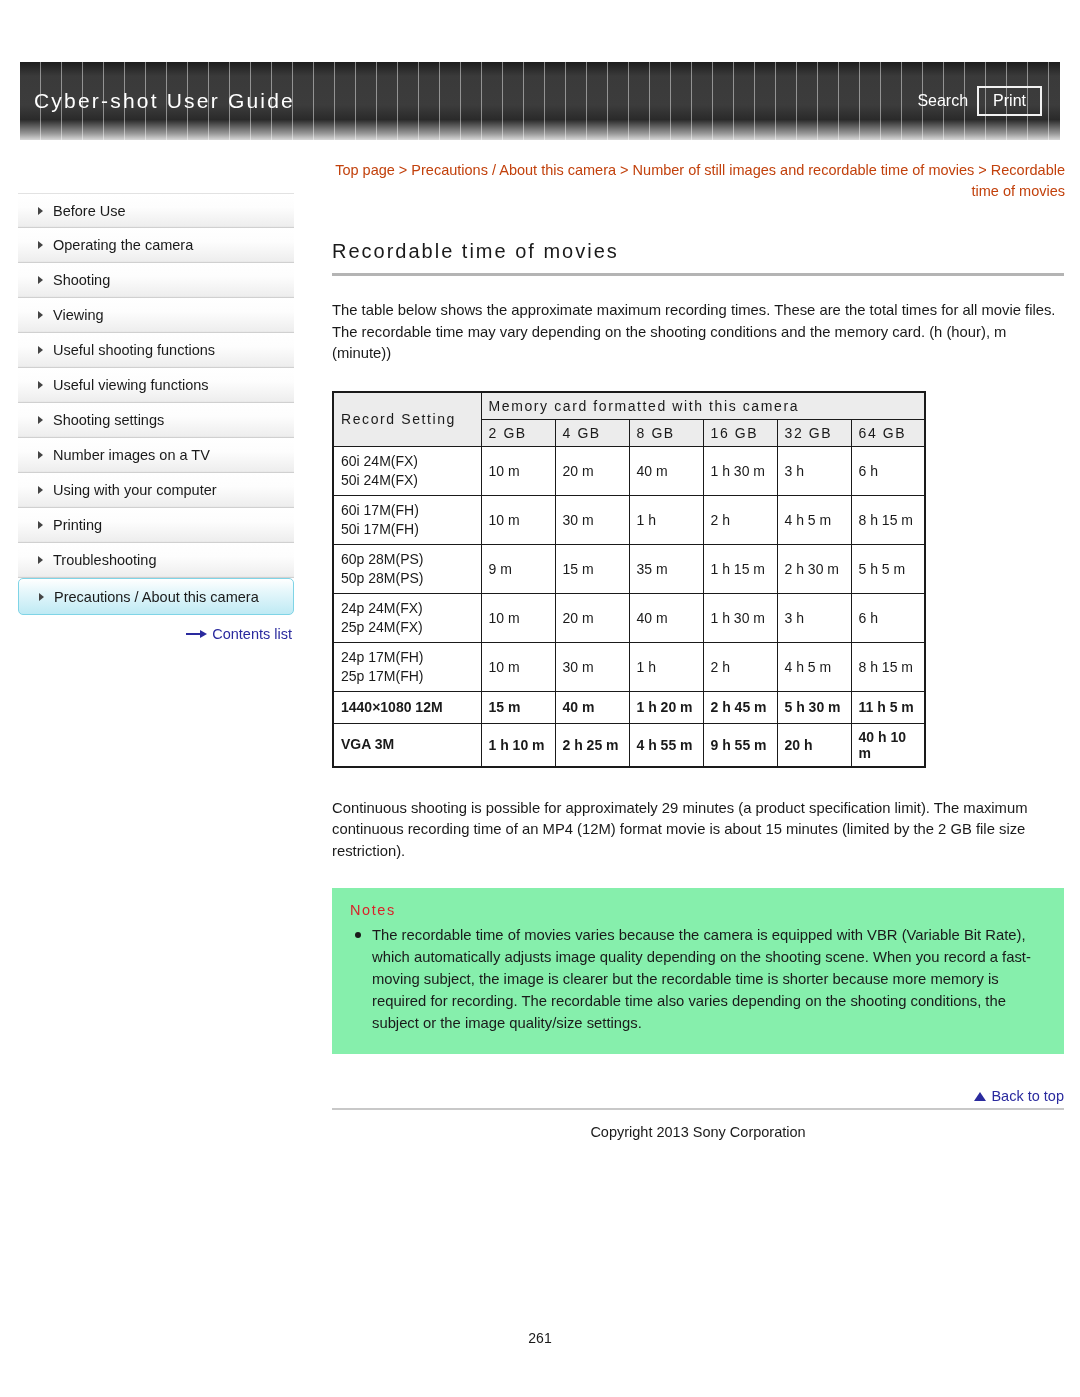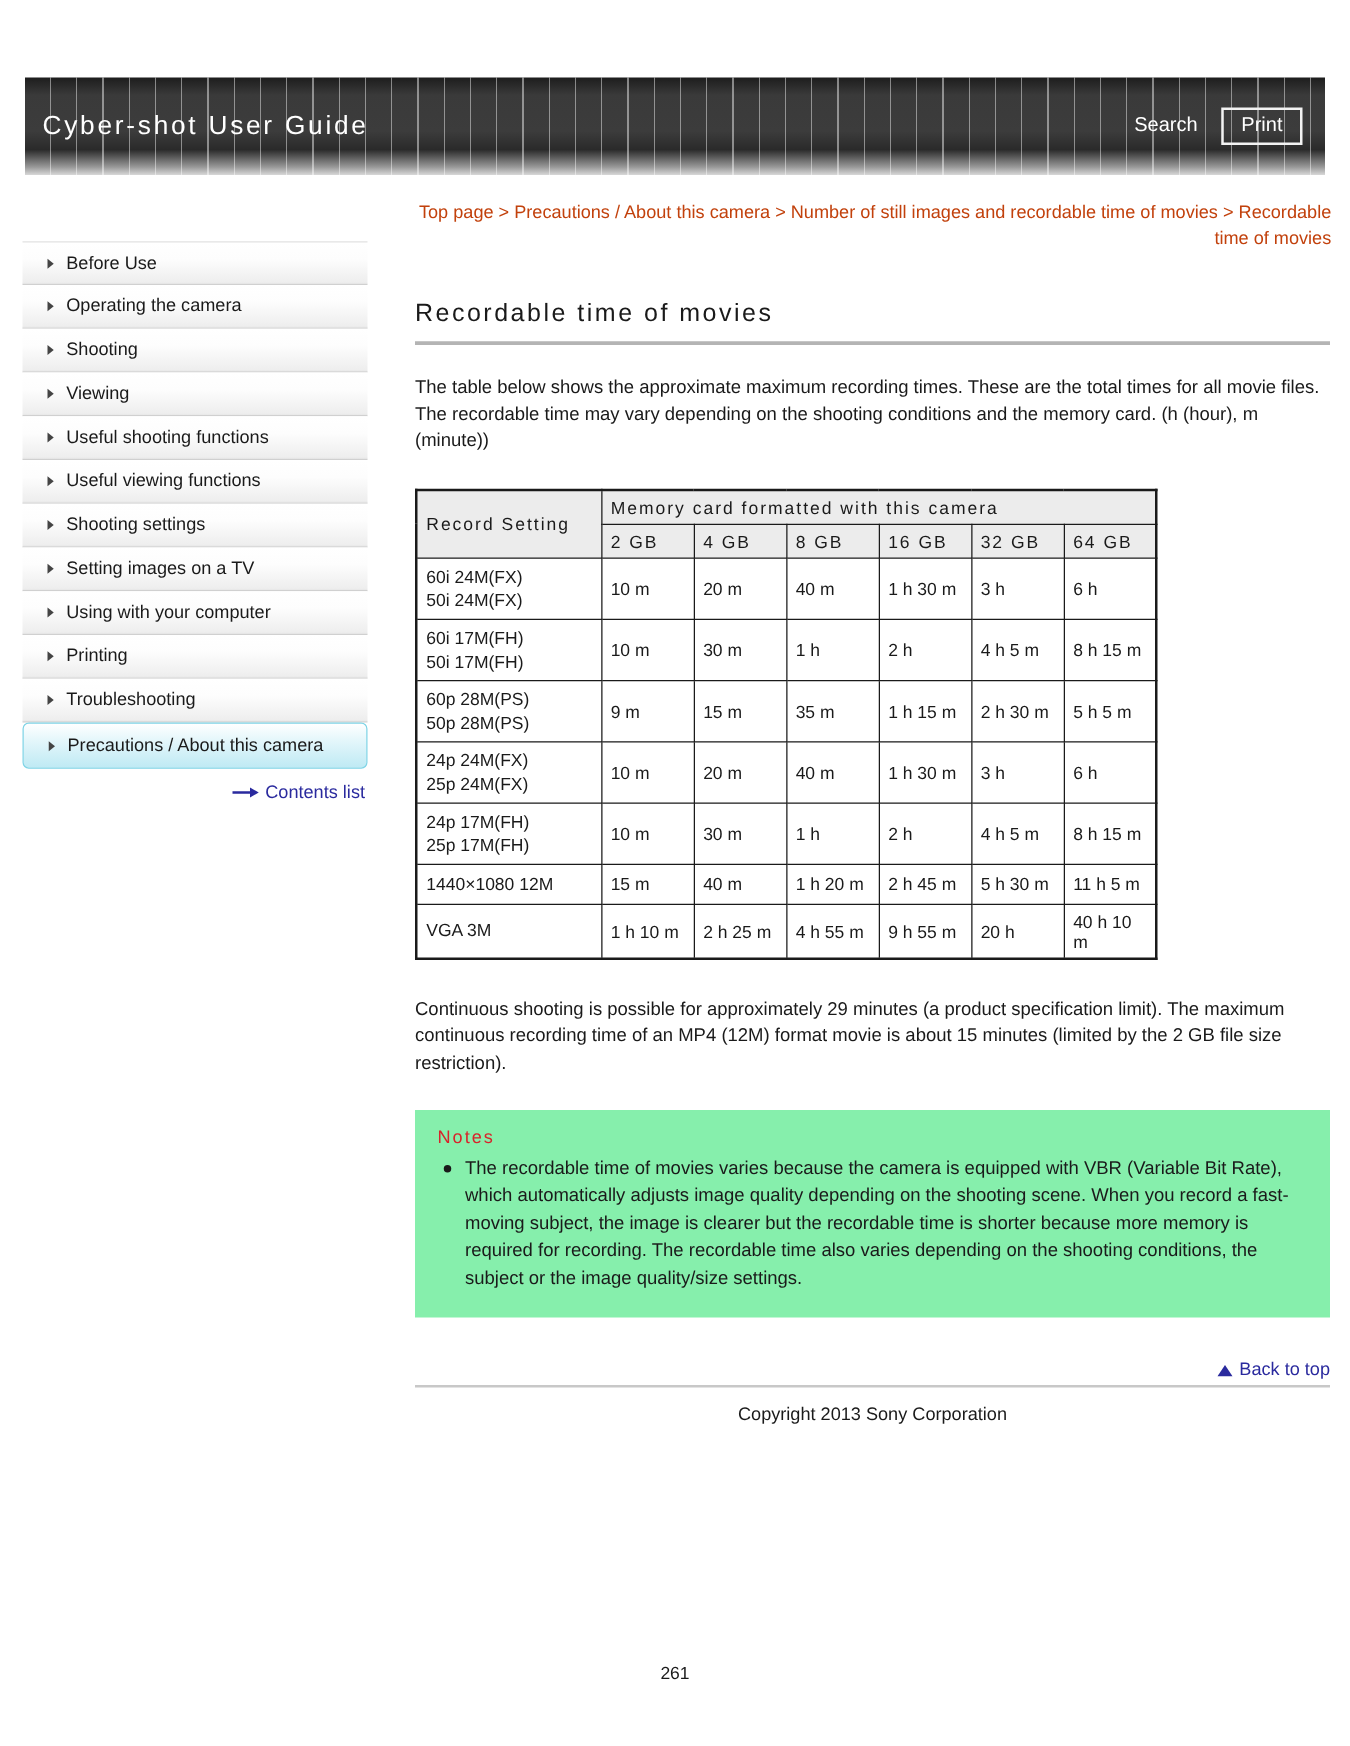--- a/index.html
+++ b/index.html
@@ -55,21 +55,21 @@
     font-weight: normal;
     white-space: nowrap;
   }
   .header-actions {
     position: absolute;
     right: 18px;
     top: 50%;
     transform: translateY(-50%);
     display: flex;
     align-items: center;
-    gap: 16px;
+    gap: 6px;
   }
   .btn-search {
     color: #ffffff;
     font-size: 16px;
     background: transparent;
     border: none;
     padding: 2px 3px;
     cursor: pointer;
     font-family: inherit;
   }
@@ -212,21 +212,21 @@
     vertical-align: middle;
   }
   table.spec th {
     background: #ececec;
     letter-spacing: 1.6px;
   }
   th.rec-setting { width: 148px; }
   th.mem-head { letter-spacing: 1.6px; }
   td.rec-cell { line-height: 19px; height: 48px; }
   td.val { height: 48px; }
-  tr.short td { height: 32px; }
+  tr.short td { height: 32px; font-weight: bold; }
   col.c1 { width: 148px; }
   col.cg { width: 74px; }
 
   
   .notes {
     background: #86efac;
     padding: 14px 18px 20px 18px;
     margin-bottom: 34px;
   }
   .notes-title {
@@ -338,21 +338,21 @@
       <div class="nav-item">
         <span class="tri"></span>
         <span>Useful viewing functions</span>
       </div>
       <div class="nav-item">
         <span class="tri"></span>
         <span>Shooting settings</span>
       </div>
       <div class="nav-item">
         <span class="tri"></span>
-        <span>Setting images on a TV</span>
+        <span>Number images on a TV</span>
       </div>
       <div class="nav-item">
         <span class="tri"></span>
         <span>Using with your computer</span>
       </div>
       <div class="nav-item">
         <span class="tri"></span>
         <span>Printing</span>
       </div>
       <div class="nav-item">

